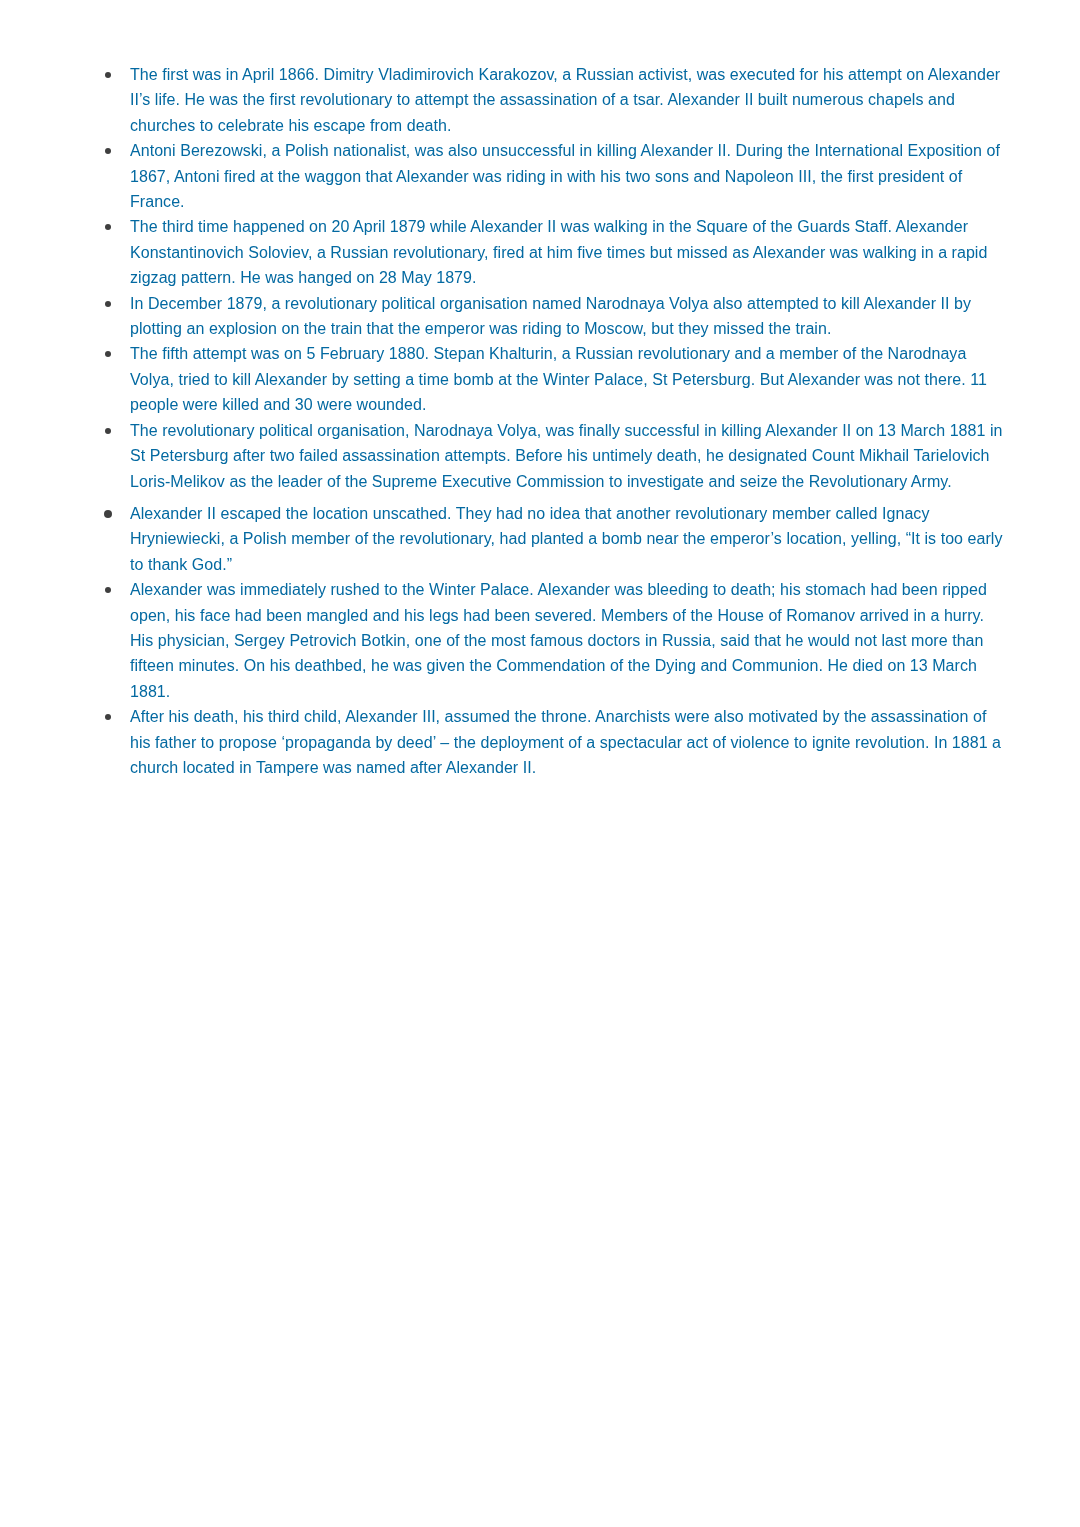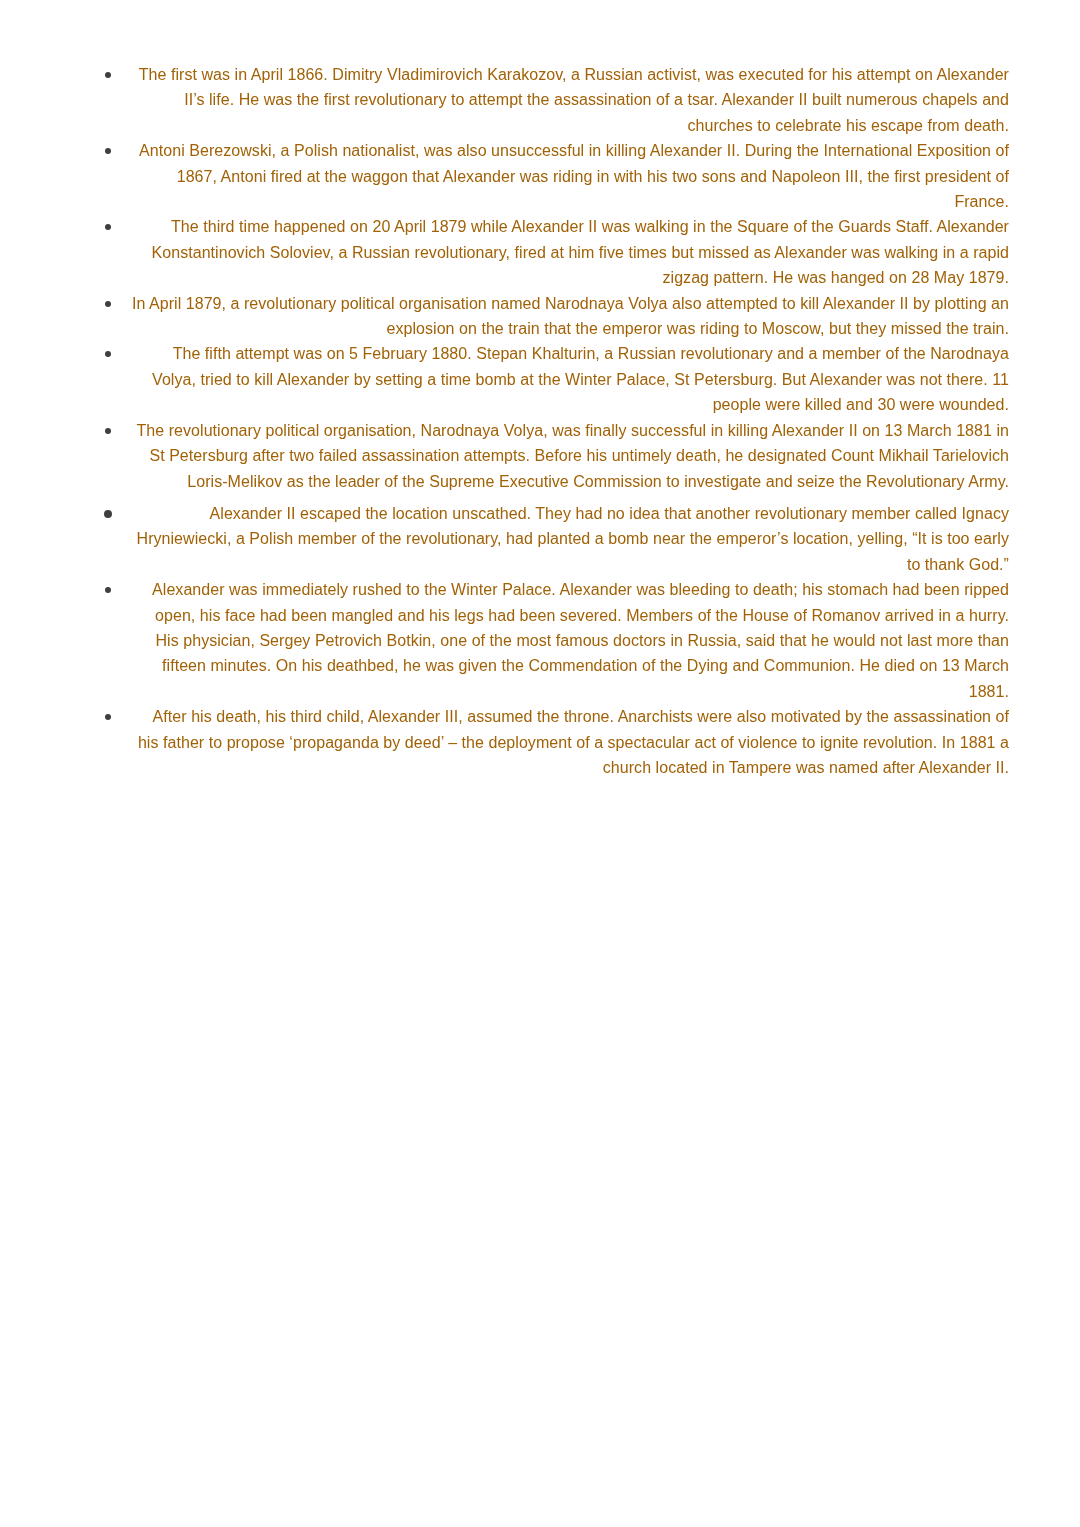--- a/index.html
+++ b/index.html
@@ -20,25 +20,25 @@
     width: 906px;
   }
   ul.bullet-list {
     list-style: none;
     margin: 0;
     padding: 0;
   }
   ul.bullet-list li {
     position: relative;
     padding-left: 27px;
-    color: #a16207;
+    color: #0369a1;
     font-size: 16px;
     line-height: 25.4px;
     letter-spacing: 0.05px;
-    text-align: right;
+    text-align: left;
   }
   ul.bullet-list li .dot {
     position: absolute;
     left: 2px;
     top: 10px;
     width: 6px;
     height: 6px;
     border-radius: 50%;
     background: #3f3f3f;
   }
@@ -64,21 +64,21 @@
     <li>
       <span class="dot"></span>
       <span class="txt">Antoni Berezowski, a Polish nationalist, was also unsuccessful in killing Alexander II. During the International Exposition of 1867, Antoni fired at the waggon that Alexander was riding in with his two sons and Napoleon III, the first president of France.</span>
     </li>
     <li>
       <span class="dot"></span>
       <span class="txt">The third time happened on 20 April 1879 while Alexander II was walking in the Square of the Guards Staff. Alexander Konstantinovich Soloviev, a Russian revolutionary, fired at him five times but missed as Alexander was walking in a rapid zigzag pattern. He was hanged on 28 May 1879.</span>
     </li>
     <li>
       <span class="dot"></span>
-      <span class="txt">In April 1879, a revolutionary political organisation named Narodnaya Volya also attempted to kill Alexander II by plotting an explosion on the train that the emperor was riding to Moscow, but they missed the train.</span>
+      <span class="txt">In December 1879, a revolutionary political organisation named Narodnaya Volya also attempted to kill Alexander II by plotting an explosion on the train that the emperor was riding to Moscow, but they missed the train.</span>
     </li>
     <li>
       <span class="dot"></span>
       <span class="txt">The fifth attempt was on 5 February 1880. Stepan Khalturin, a Russian revolutionary and a member of the Narodnaya Volya, tried to kill Alexander by setting a time bomb at the Winter Palace, St Petersburg. But Alexander was not there. 11 people were killed and 30 were wounded.</span>
     </li>
     <li>
       <span class="dot"></span>
       <span class="txt">The revolutionary political organisation, Narodnaya Volya, was finally successful in killing Alexander II on 13 March 1881 in St Petersburg after two failed assassination attempts. Before his untimely death, he designated Count Mikhail Tarielovich Loris-Melikov as the leader of the Supreme Executive Commission to investigate and seize the Revolutionary Army.</span>
     </li>
     <li class="section-break large-bullet">

